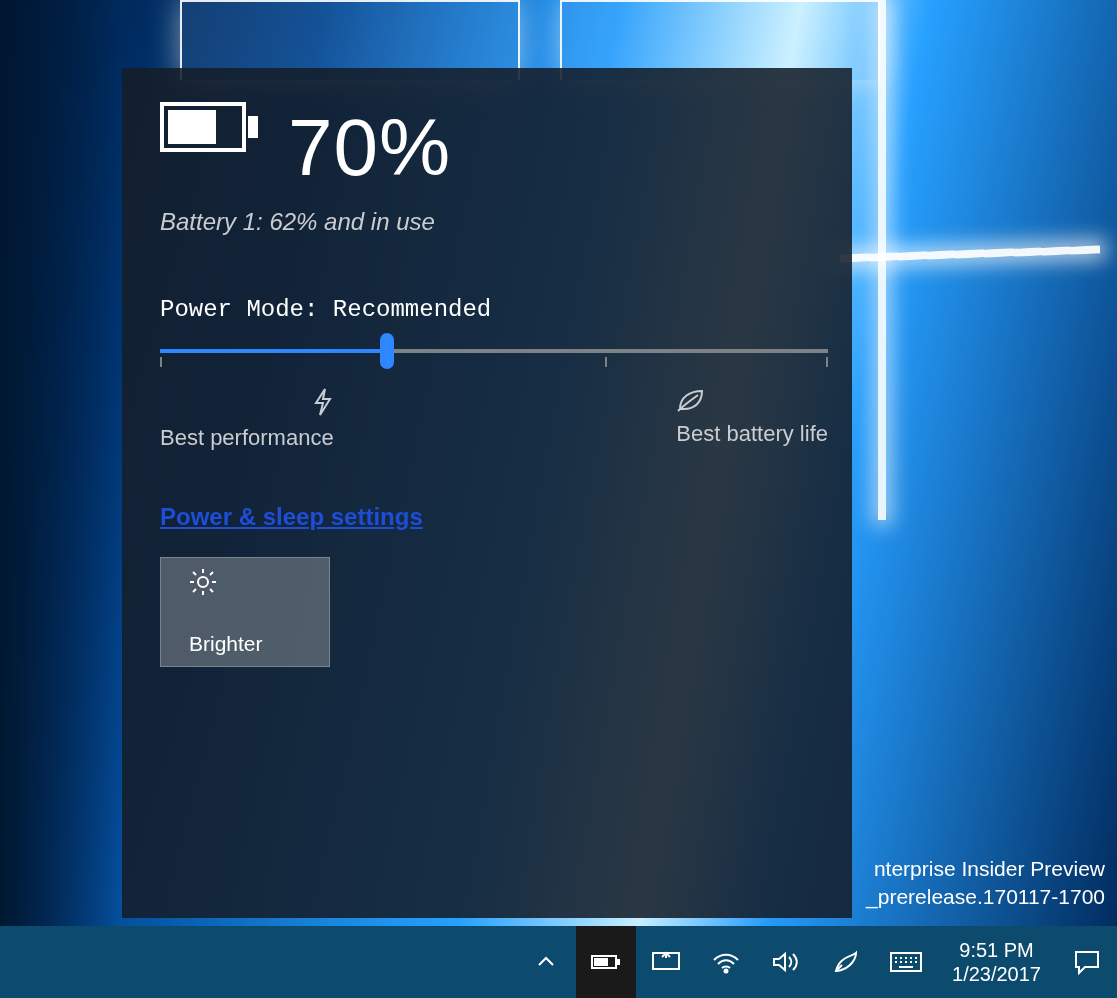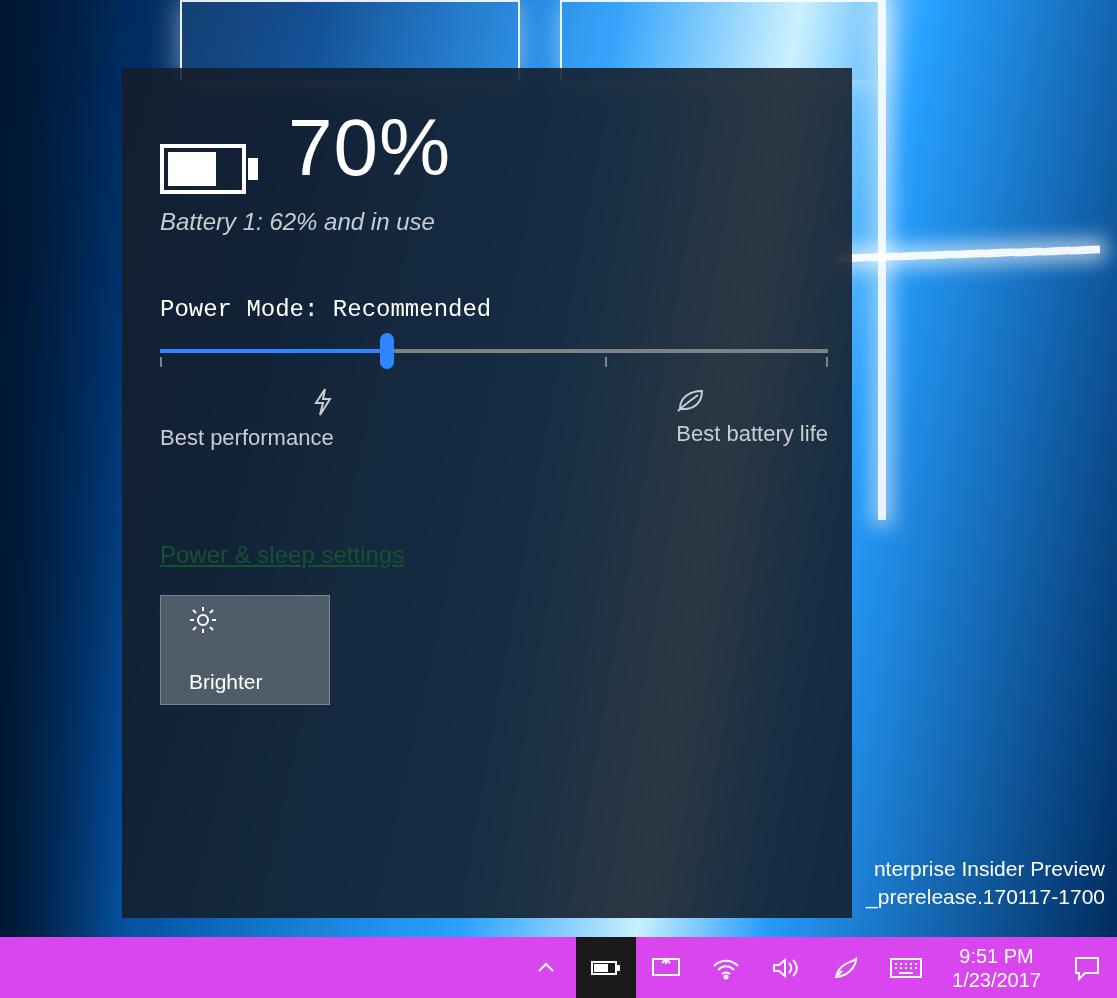--- a/index.html
+++ b/index.html
@@ -22,44 +22,44 @@
   
   .watermark { position:absolute; right:12px; bottom:88px; color:#fff; font-size:21px; text-align:right; line-height:1.3; font-weight:400;}
 
   
   .flyout {
     position:absolute; left:122px; top:68px; width:730px; height:850px;
     background: rgba(20,30,42,0.88);
     color:#fff;
     padding: 34px 26px 10px 38px;
   }
-  .header-row { display:flex; align-items:flex-end; gap:32px; }
+  .header-row { display:flex; align-items:flex-start; gap:32px; }
   .battery-big { width:96px; height:50px; position:relative; }
   .battery-big .body { position:absolute; left:0; top:0; width:86px; height:50px; border:4px solid #fff;}
   .battery-big .cap  { position:absolute; right:-2px; top:14px; width:10px; height:22px; background:#fff;}
   .battery-big .fill { position:absolute; left:8px; top:8px; height:34px; width:48px; background:#fff;}
   .percent { font-size:80px; font-weight:300; letter-spacing:1px;}
   .bat-line { font-size:24px; color:#c9ccd0; font-weight:400; margin-top:14px;font-style:italic;}
   .bat-line + .bat-line { margin-top:44px; }
   .mode-label { font-size:24px; color:#fff; margin-top:60px; font-weight:400;font-family:Liberation Mono, monospace;}
   .slider-wrap { margin-top:26px; position:relative; width:668px;}
   .track { height:4px; background:#7d8287; position:relative;}
   .track-fill { position:absolute; left:0; top:0; height:4px; background:#2e87ff;}
   .thumb { position:absolute; top:-16px; width:14px; height:36px; background:#2e87ff; border-radius:7px;}
   .ticks { position:relative; height:12px; margin-top:4px;}
   .tick { position:absolute; top:0; width:2px; height:10px; background:#7d8287;}
   .slider-labels { display:flex; justify-content:space-between; margin-top:18px; width:668px;}
   .slabel { color:#c9ccd0; font-size:22px;}
   .leaf, .bolt { display:block; margin-bottom:8px;}
-  .link { margin-top:90px; font-size:24px; color:#14532d; text-decoration:underline; display:inline-block;}
+  .link { margin-top:52px; font-size:24px; color:#1d4ed8; text-decoration:underline; display:inline-block;font-weight:bold;}
   .tile { margin-top:26px; width:170px; height:110px; background:rgba(130,138,146,0.55); border:1px solid rgba(255,255,255,0.25); padding:10px 28px; display:flex; flex-direction:column; justify-content:space-between;}
   .tile-label{ font-size:21px; color:#fff;}
 
   
-  .taskbar { position:absolute; left:0; bottom:0; width:100%; height:61px; background:#d946ef; color:#fff; display:flex; align-items:flex-end;}
+  .taskbar { position:absolute; left:0; bottom:0; width:100%; height:72px; background:#0c4a6e; color:#fff; display:flex; align-items:flex-end;}
   .taskbar .spacer{ flex:1;}
   .tray { display:flex; align-items:center; height:100%;}
   .tray-item { width:60px; height:100%; display:flex; align-items:center; justify-content:center;}
   .tray-item.active { background:#1a1a1a;}
   .clock { padding:0 16px; text-align:center; font-size:20px; line-height:1.2;}
   svg { display:block; }
 </style>
 </head>
 <body>
 

